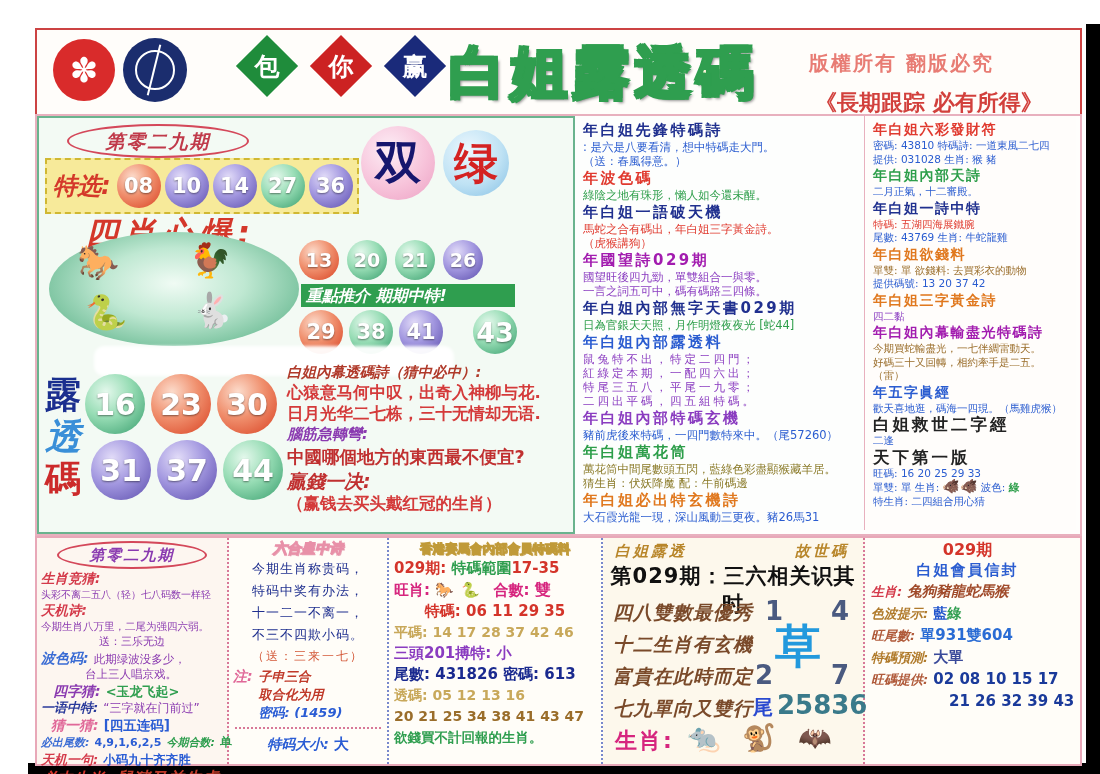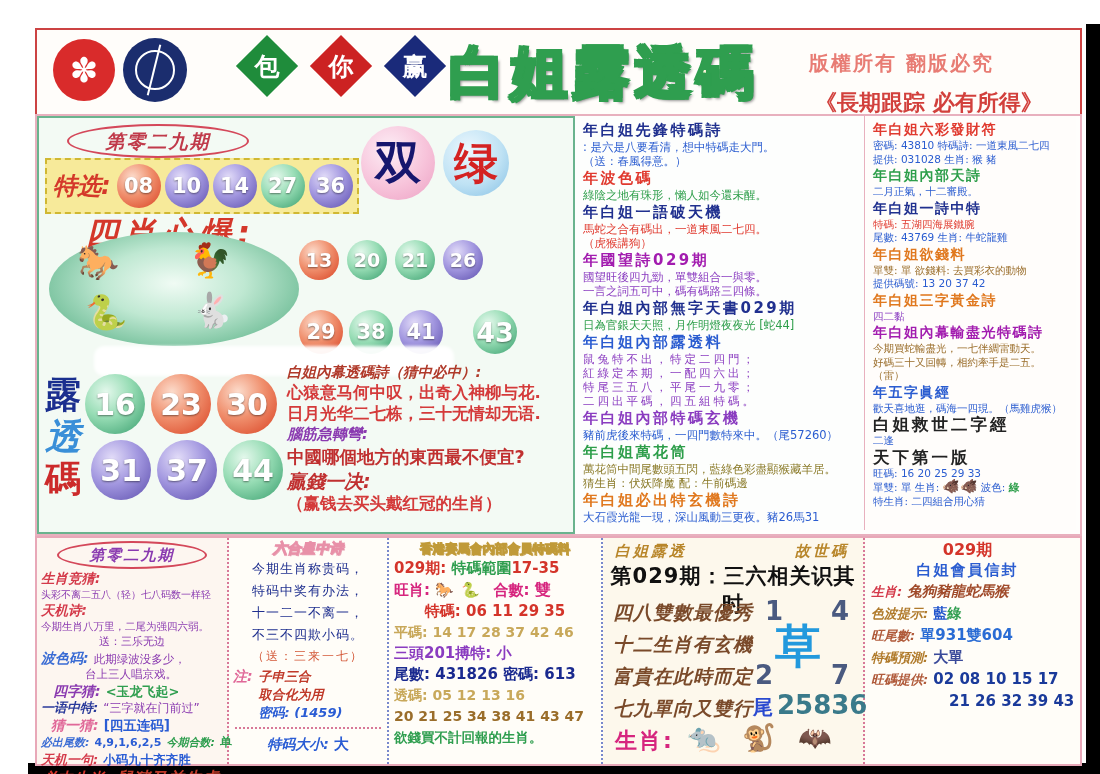--- a/index.html
+++ b/index.html
@@ -136,20 +136,21 @@
       <div class="green-oval">
         <span class="animal" style="left:28px;top:10px;">🐎</span>
         <span class="animal" style="left:140px;top:8px;">🐓</span>
         <span class="animal" style="left:36px;top:60px;">🐍</span>
         <span class="animal" style="left:142px;top:58px;">🐇</span>
       </div>
       <div class="ball b-red" style="left:260px;top:122px;width:40px;height:40px;font-size:19px;">13</div>
       <div class="ball b-green" style="left:308px;top:122px;width:40px;height:40px;font-size:19px;">20</div>
       <div class="ball b-green" style="left:356px;top:122px;width:40px;height:40px;font-size:19px;">21</div>
       <div class="ball b-purple" style="left:404px;top:122px;width:40px;height:40px;font-size:19px;">26</div>
+      <div class="banner">重點推介 期期中特!</div>
       <div class="ball b-red" style="left:260px;top:192px;width:44px;height:44px;font-size:21px;">29</div>
       <div class="ball b-green" style="left:310px;top:192px;width:44px;height:44px;font-size:21px;">38</div>
       <div class="ball b-purple" style="left:360px;top:192px;width:44px;height:44px;font-size:21px;">41</div>
       <div class="ball b-green" style="left:410px;top:192px;width:44px;height:44px;font-size:27px;margin-left:24px;">43</div>
       <div class="censor"></div>
       <div class="lt-char" style="top:258px;color:#1a2f8f;">露</div>
       <div class="lt-char" style="top:300px;color:#3a8fd8;font-style:italic;">透</div>
       <div class="lt-char" style="top:342px;color:#cc2a2a;">碼</div>
       <div class="ball b-green" style="left:46px;top:256px;width:60px;height:60px;font-size:30px;">16</div>
       <div class="ball b-red" style="left:112px;top:256px;width:60px;height:60px;font-size:30px;">23</div>
@@ -173,21 +174,21 @@
           <div class="sec-h c-navy">年白姐先鋒特碼詩</div>
         <div class="sec-l c-blue">: 是六是八要看清，想中特碼走大門。</div>
         <div class="sec-l c-blue">（送：春風得意。）</div>
         </div>
       <div>
           <div class="sec-h c-red">年波色碼</div>
         <div class="sec-l c-green">綠陰之地有珠形，懶人如今還未醒。</div>
         </div>
       <div>
           <div class="sec-h c-navy">年白姐一語破天機</div>
-        <div class="sec-l c-red">馬蛇之合有碼出，一道東風二七四。</div>
+        <div class="sec-l c-red">馬蛇之合有碼出，年白姐三字黃金詩。</div>
         <div class="sec-l c-red">（虎猴講狗）</div>
         </div>
       <div>
           <div class="sec-h c-magenta">年國望詩029期</div>
         <div class="sec-l c-purple">國望旺後四九勁，單雙組合一與零。</div>
         <div class="sec-l c-purple">一言之詞五可中，碼有碼路三四條。</div>
         </div>
       <div>
           <div class="sec-h c-navy">年白姐內部無字天書029期</div>
         <div class="sec-l c-green">日為官銀天天照，月作明燈夜夜光 [蛇44]</div>

